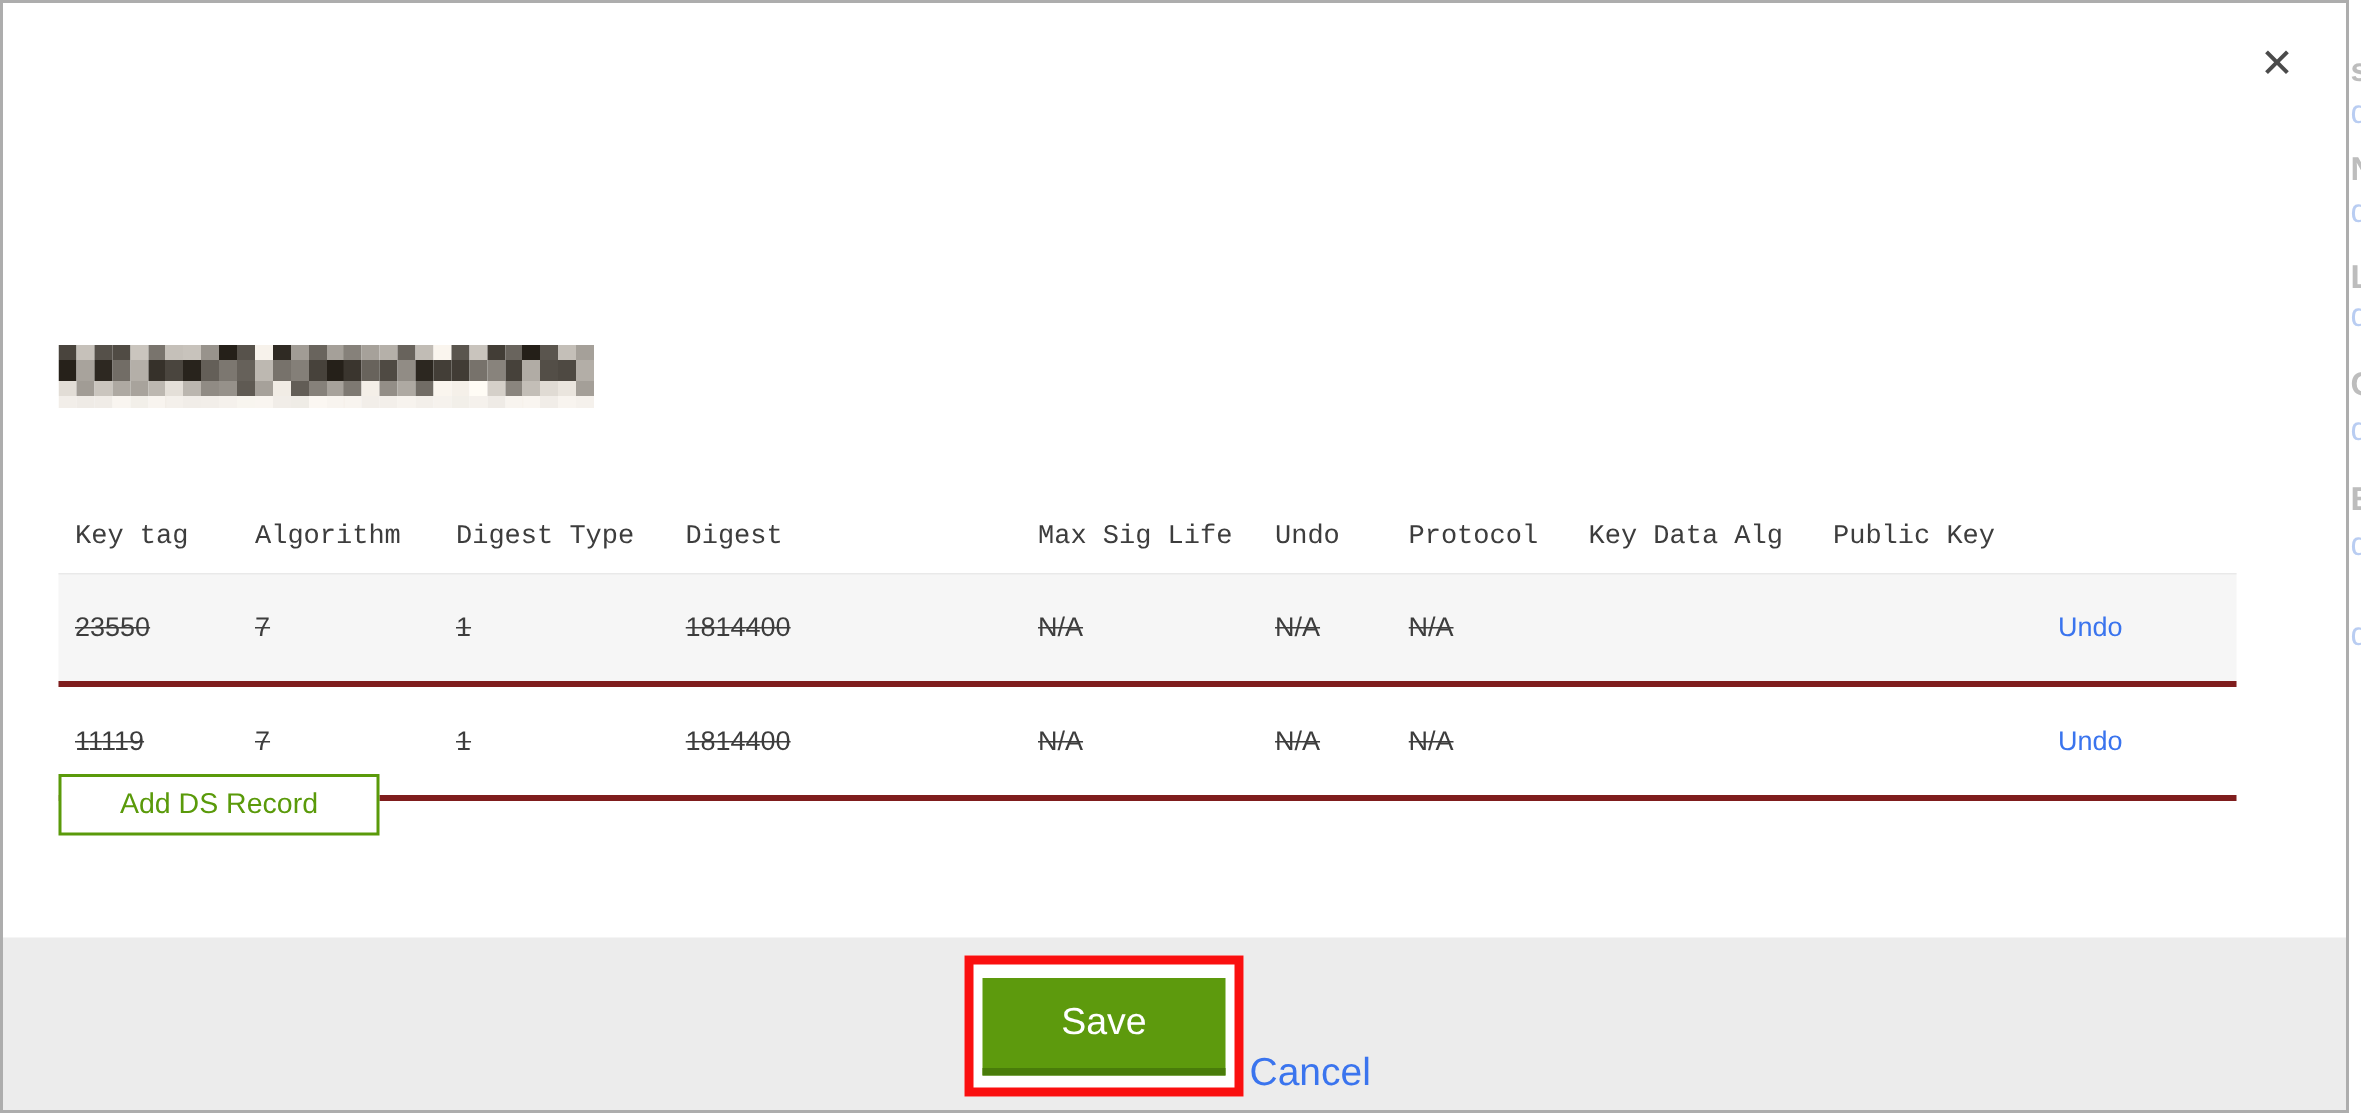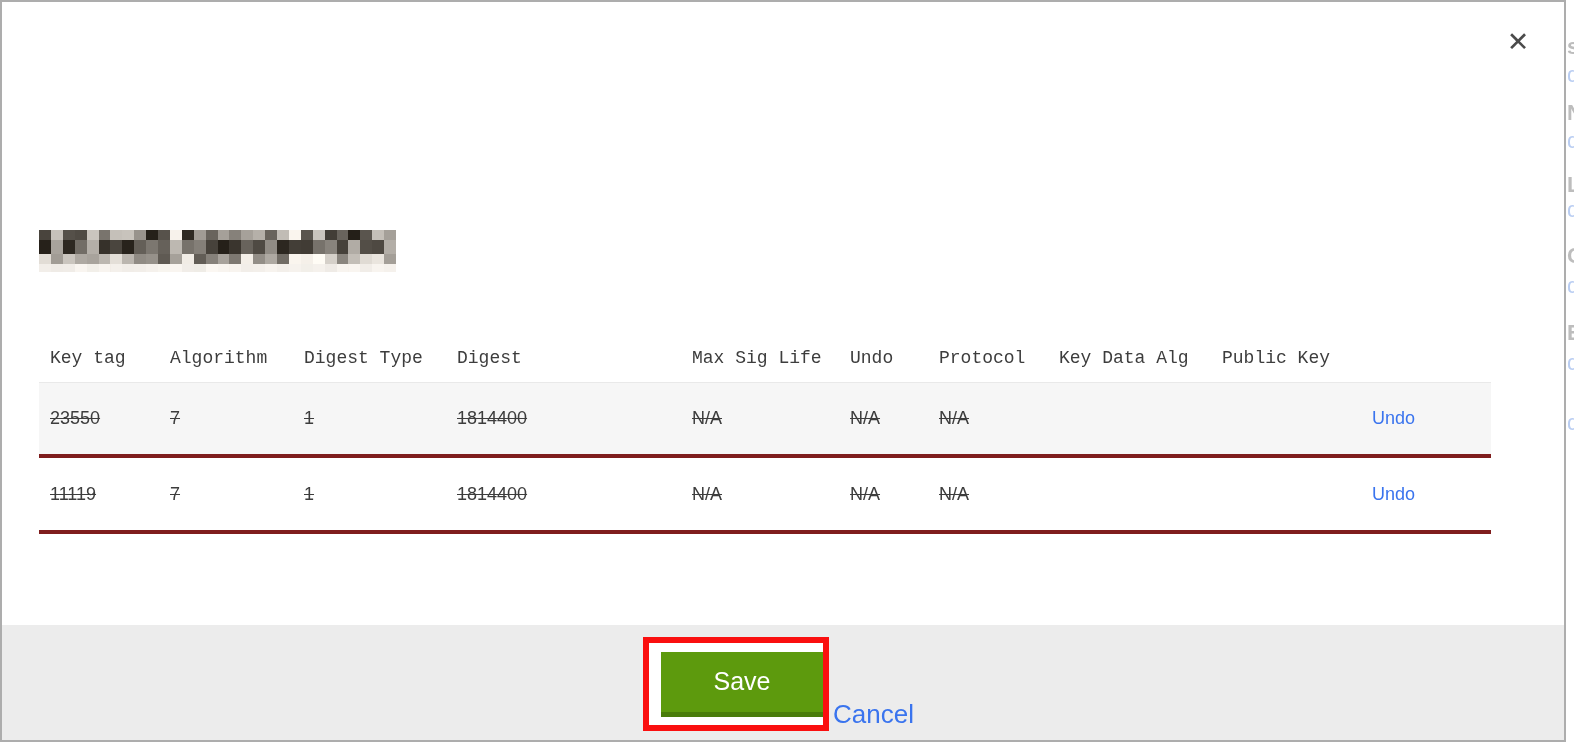--- a/index.html
+++ b/index.html
@@ -48,21 +48,21 @@
     border:2px solid var(--accent-green,#5a9a0a);color:var(--accent-green,#5a9a0a);
     font-size:19px;font-family:inherit;cursor:pointer;
   }
   .footer{
     position:absolute;left:0;right:0;bottom:0;height:115px;
     background:var(--footer-gray,#ececec);
   }
   .redbox{
     position:absolute;left:643px;top:637px;width:186px;height:94px;
     border:6px solid var(--annotation-red,#fa0f0f);background:#fff;
-    display:flex;align-items:center;justify-content:flex-end;
+    display:flex;align-items:center;justify-content:center;
   }
   .save-btn{
     width:162px;height:65px;background:var(--save-green,#5d9a0d);
     border:none;border-bottom:5px solid var(--save-green-dark,#497c0a);
     color:#fff;font-size:25px;font-family:inherit;cursor:pointer;
   }
   .cancel-link{
     position:absolute;left:833px;top:667px;font-size:26px;
     color:var(--link-blue,#3a74ee);text-decoration:none;cursor:pointer;margin-top:32px;
   }
@@ -246,20 +246,21 @@
             <div class="cell struck">1814400</div>
             <div class="cell struck">N/A</div>
             <div class="cell struck">N/A</div>
             <div class="cell struck">N/A</div>
             <div class="cell"></div>
             <div class="cell action"><a class="undo-link">Undo</a></div>
           </div>
         </div>
     </div>
 
+    <button class="add-btn">Add DS Record</button>
 
     <div class="footer"></div>
   </div>
 
   <div class="redbox">
     <button class="save-btn">Save</button>
   </div>
 
   <a class="cancel-link">Cancel</a>
 

